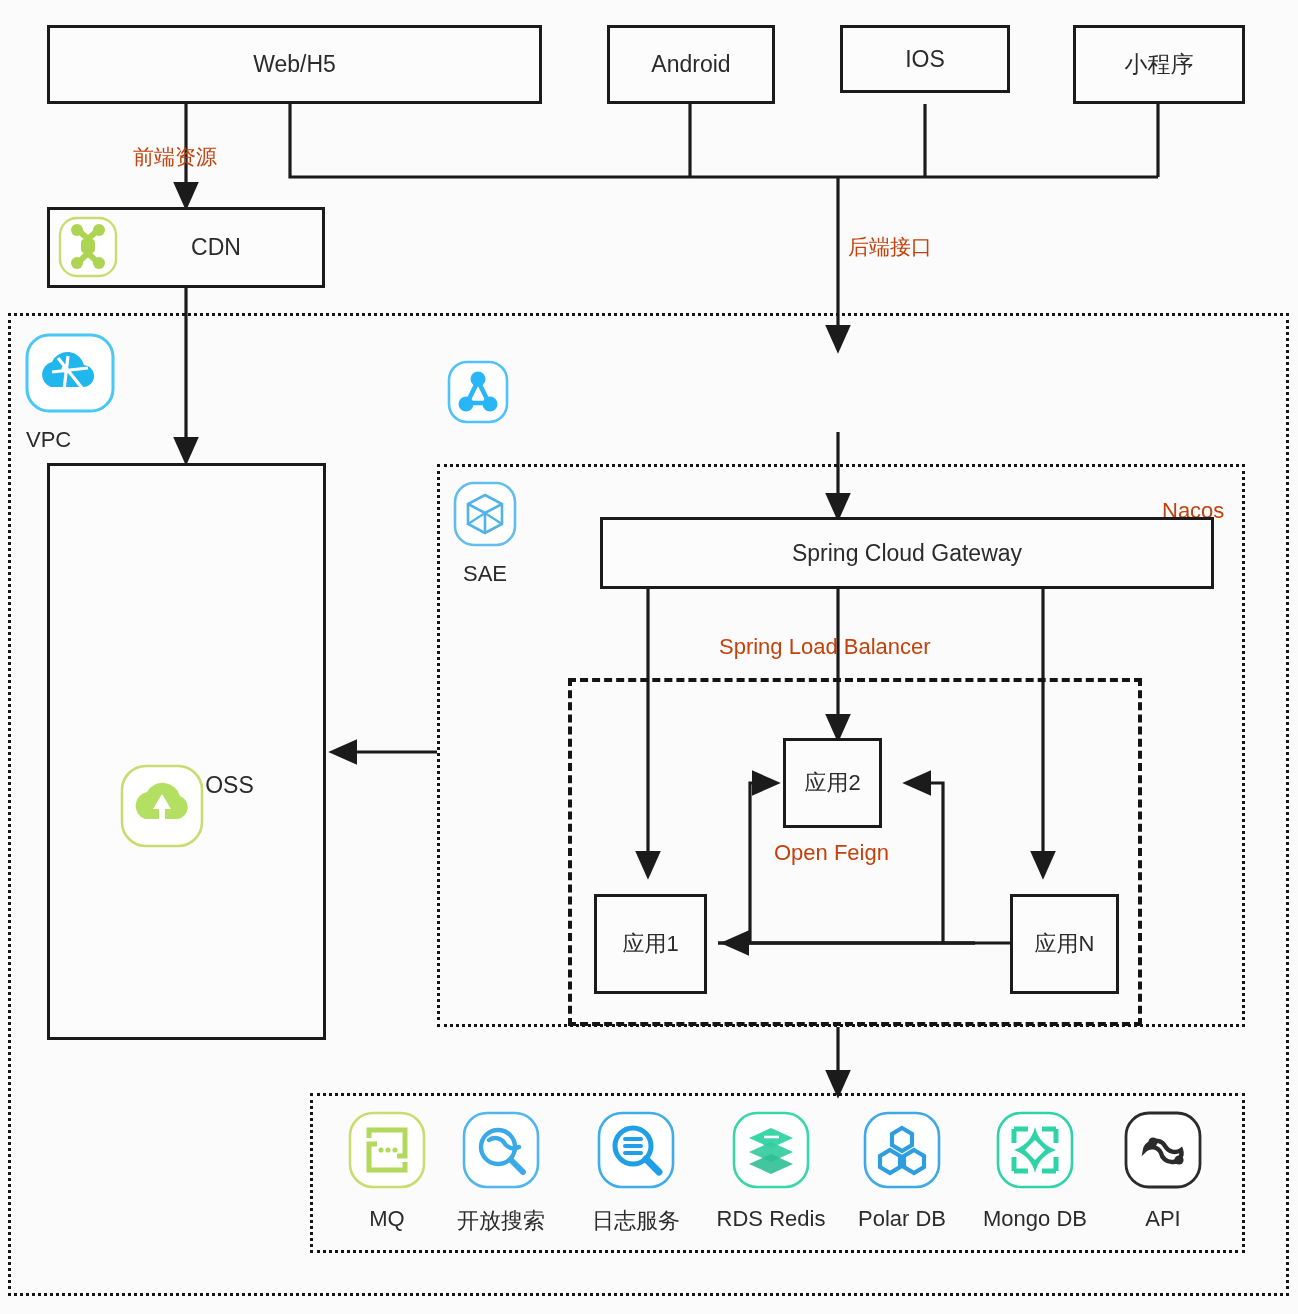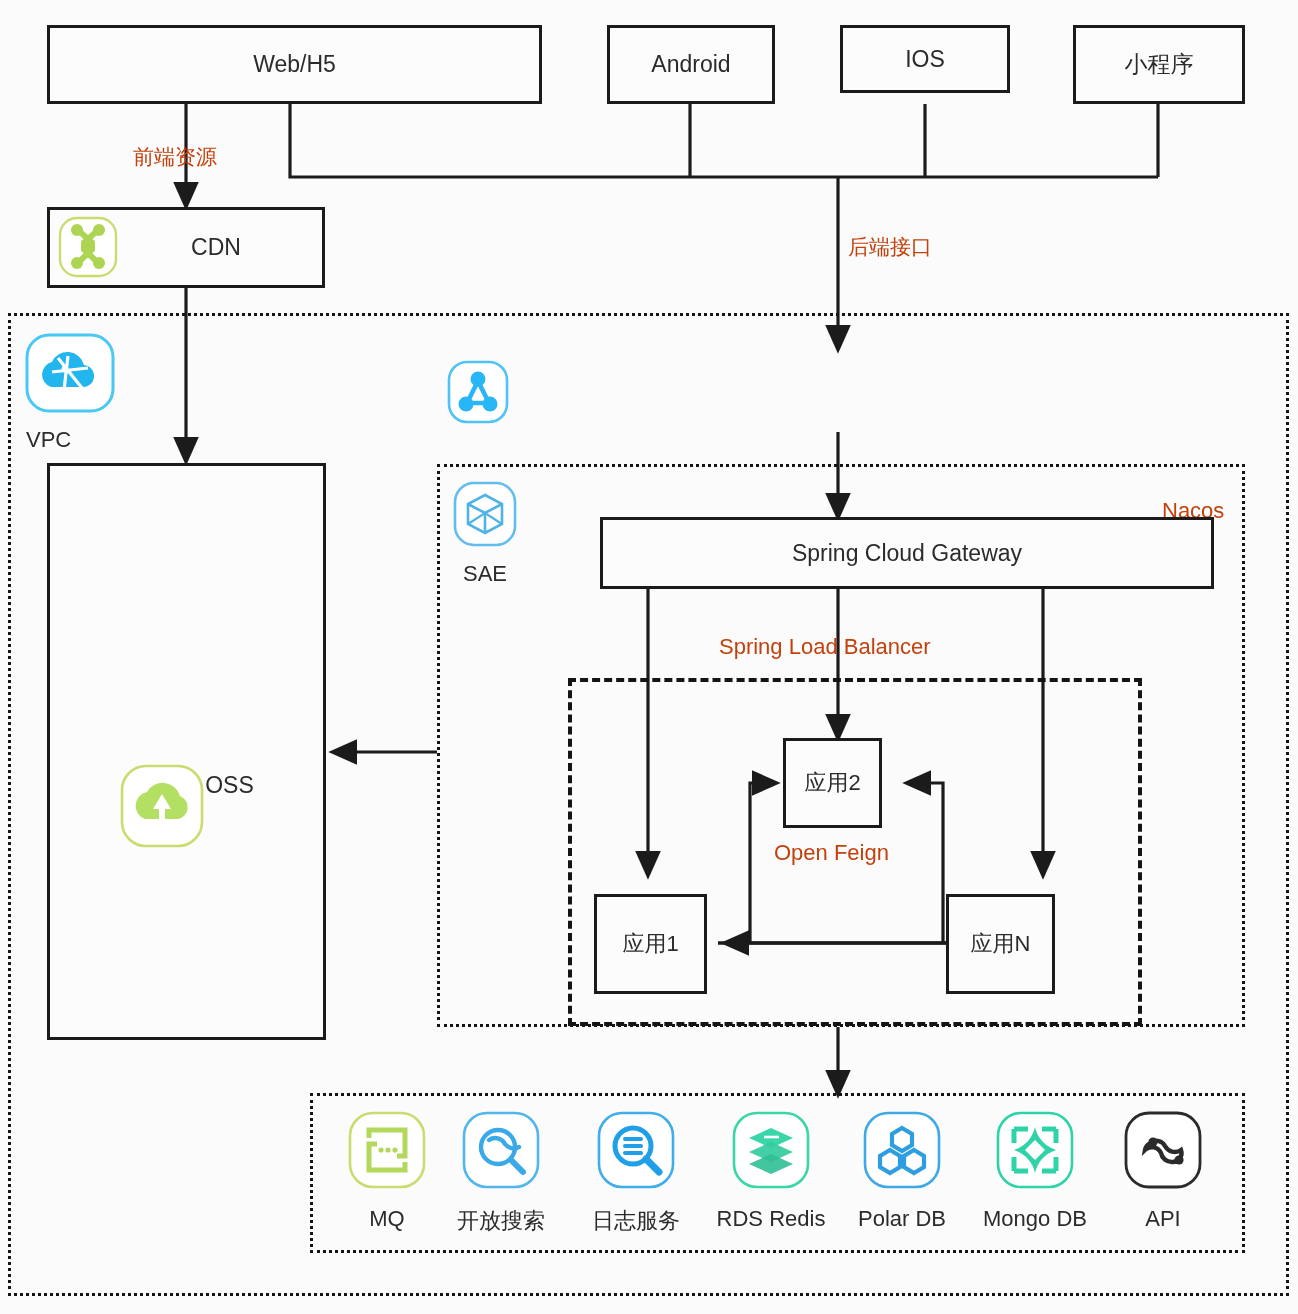--- a/index.html
+++ b/index.html
@@ -165,21 +165,21 @@
   <div class="dotbox d-dash" style="left:568px;top:678px;width:574px;height:348px;"></div>
 
   <div class="lbl lbl-en" style="left:774px;top:840px;">Open Feign</div>
 
   <div class="box t-app" style="left:594px;top:894px;width:113px;height:100px;">
     <span>应用1</span>
   </div>
   <div class="box t-app" style="left:783px;top:738px;width:99px;height:90px;">
     <span>应用2</span>
   </div>
-  <div class="box t-app" style="left:946px;top:894px;width:109px;height:100px;">
+  <div class="box t-app" style="left:1010px;top:894px;width:109px;height:100px;">
     <span>应用N</span>
   </div>
 
   <div class="dotbox d-fine" style="left:310px;top:1093px;width:935px;height:160px;"></div>
 
   <div class="svc" style="left:327px;top:1110px;">
     <span>
       <svg width="80" height="80" viewBox="0 0 80 80">
         <rect x="3" y="3" width="74" height="74" rx="23" fill="#fff" stroke="#c9dc6f" stroke-width="2.6"></rect>
         <path d="M22,28 L22,20 L58,20 L58,46 L50,46" fill="none" stroke="#b3d95c" stroke-width="5"></path>

